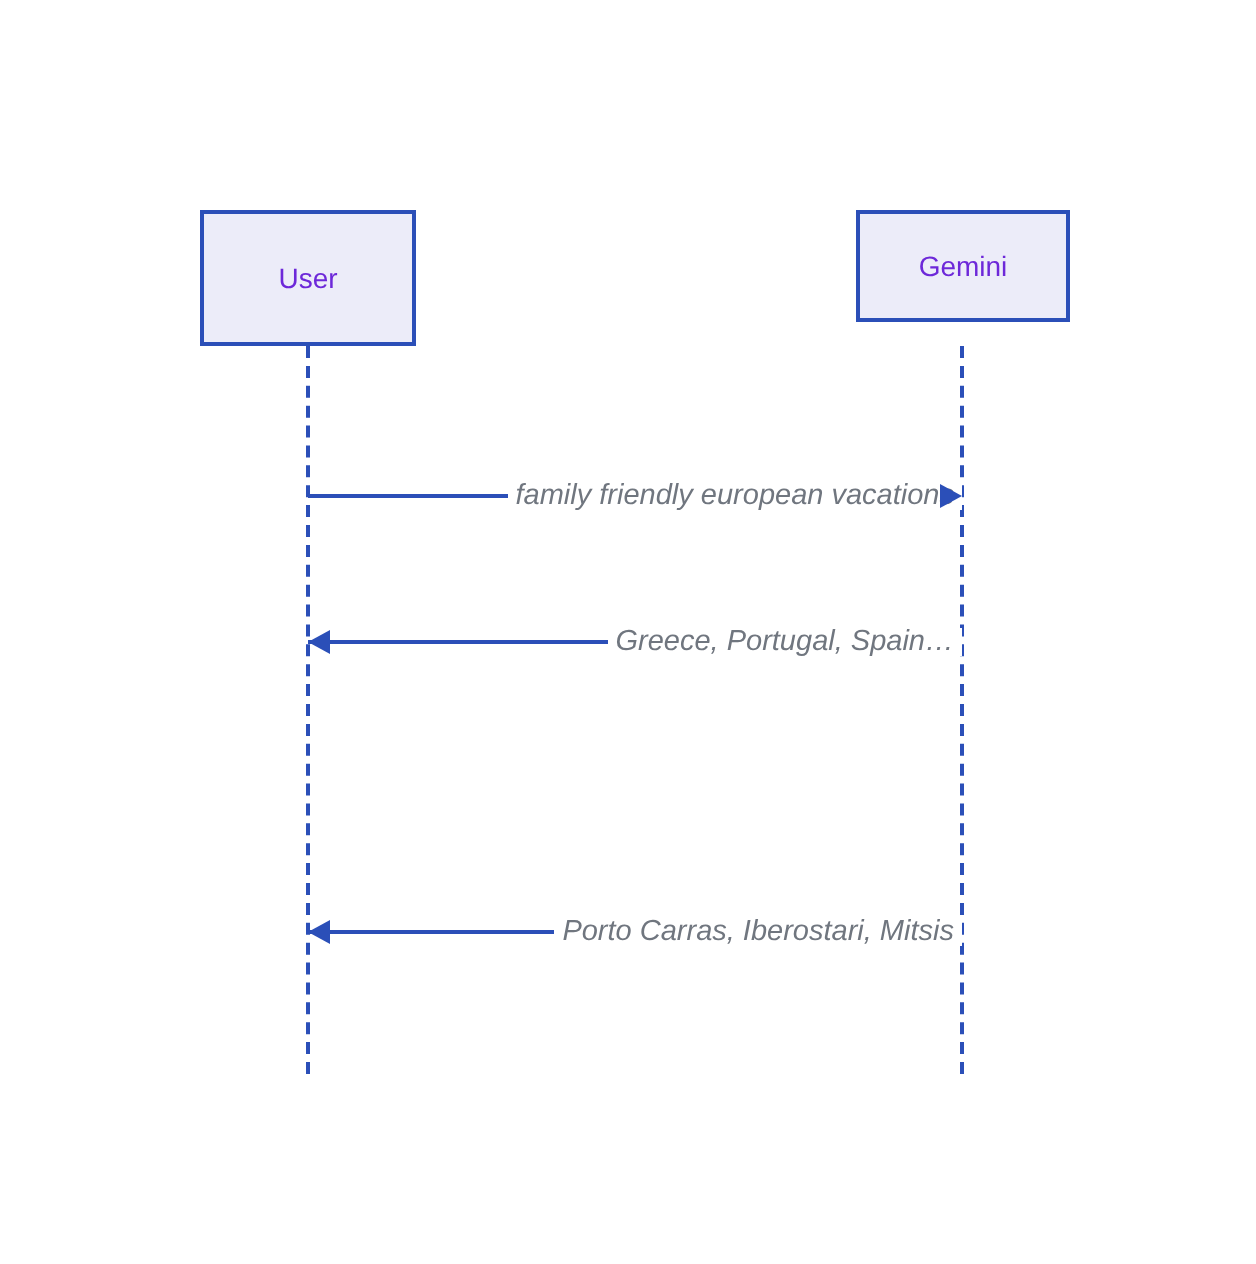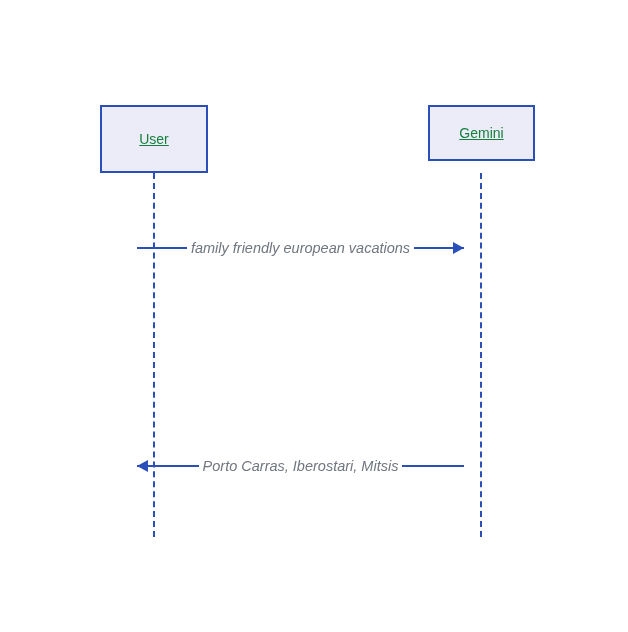--- a/index.html
+++ b/index.html
@@ -30,24 +30,23 @@
     box-sizing: border-box;
     background: #ececf9;
     border: 2px solid #2b4fb8;
     display: flex;
     align-items: center;
     justify-content: center;
   }
   .participant-label {
     font-family: "Liberation Sans", sans-serif;
     font-size: 14px;
-    color: #15803d;
+    color: #6d28d9;
     line-height: 1;
     white-space: nowrap;
-    text-decoration: underline;
   }
 
   #participant-user {
     left: 100px;
     top: 105px;
     width: 108px;
     height: 68px;
   }
   #participant-gemini {
     left: 428px;
@@ -63,26 +62,26 @@
     border-left: 2px dashed #2b4fb8;
     top: 173px;
     height: 364px;
   }
   #lifeline-user  { left: 153px; }
   #lifeline-gemini{ left: 480px; }
 
   
   .message-row {
     position: absolute;
-    left: 137px;
+    left: 154px;
     width: 327px;
     height: 30px;
     display: flex;
     align-items: center;
-    justify-content: center;
+    justify-content: flex-end;
   }
   .msg-line {
     position: absolute;
     left: 0;
     right: 0;
     top: 50%;
     height: 0;
     border-top: 2px solid #2b4fb8;
     transform: translateY(-1px);
   }
@@ -140,20 +139,25 @@
 
   <div class="lifeline" id="lifeline-user"></div>
   <div class="lifeline" id="lifeline-gemini"></div>
 
   <div class="message-row" id="message-0">
     <div class="msg-line"></div>
     <div class="arrowhead right"></div>
     <span class="msg-label">family friendly european vacations</span>
   </div>
 
+  <div class="message-row" id="message-1">
+    <div class="msg-line"></div>
+    <div class="arrowhead left"></div>
+    <span class="msg-label">Greece, Portugal, Spain…</span>
+  </div>
 
 
   <div class="message-row" id="message-3">
     <div class="msg-line"></div>
     <div class="arrowhead left"></div>
     <span class="msg-label">Porto Carras, Iberostari, Mitsis</span>
   </div>
 
 </div>
 

